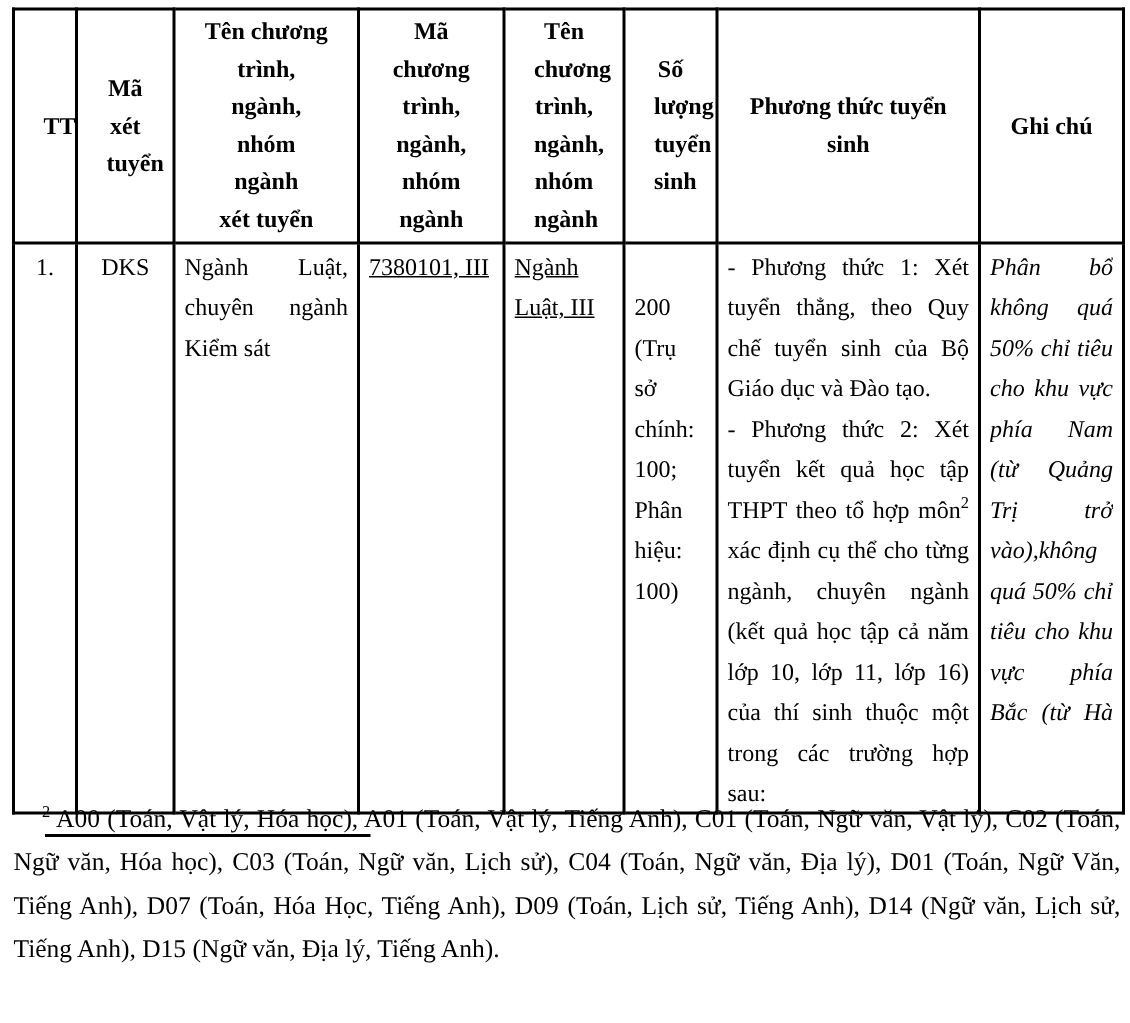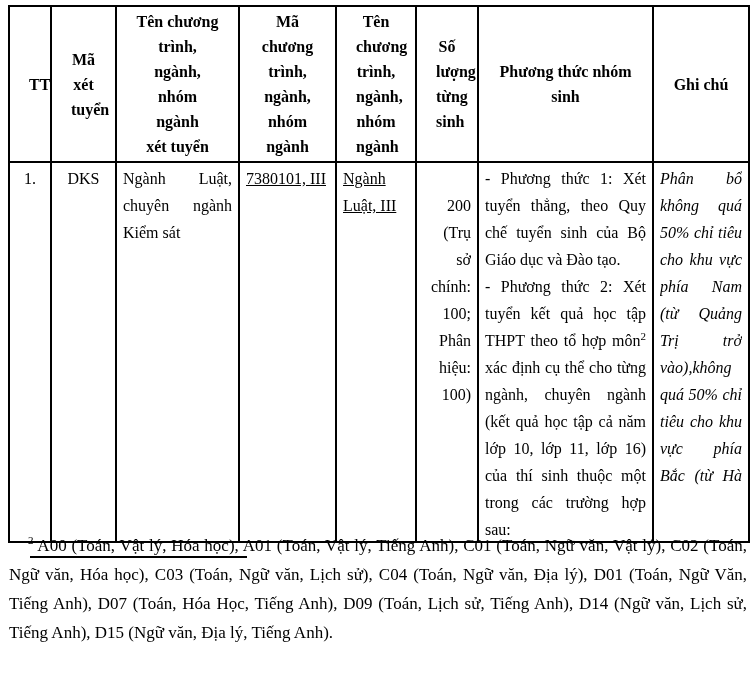--- a/index.html
+++ b/index.html
@@ -39,21 +39,21 @@
   .doc-table td {
     height: 380px;
     font-size: 16px;
     line-height: 27px;
     padding: 2px 6px;
   }
   .cb { max-height: 374px; overflow: hidden; }
   .cell-tt, .cell-ma-xet-tuyen { text-align: center; }
   .cell-ten-xet-tuyen { text-align: justify; }
   .cell-ma-ct, .cell-ten-ct { text-align: left; text-decoration: underline; }
-  .cell-so-luong { text-align: right; white-space: pre-line; padding: 2px 2px; }
+  .cell-so-luong { text-align: left; white-space: pre-line; padding: 2px 2px; }
   .cell-phuong-thuc { text-align: justify; padding: 2px 7px; }
   .cell-phuong-thuc .para { text-align: justify; }
   .cell-phuong-thuc .para.spread { text-align-last: justify; }
   .cell-ghi-chu { text-align: justify; text-align-last: justify; font-style: italic; }
   sup.fn-ref {
     font-size: 11px;
     vertical-align: super;
     line-height: 0;
   }
   .footnote-rule {
@@ -107,23 +107,23 @@
 nhóm
 ngành</th>
         <th>Tên
 chương
 trình,
 ngành,
 nhóm
 ngành</th>
         <th>Số
 lượng
-từng
+tuyển
 sinh</th>
-        <th>Phương thức nhóm
+        <th>Phương thức tuyển
 sinh</th>
         <th>Ghi chú</th>
       </tr>
     </thead>
     <tbody>
       <tr>
         <td class="cell-tt">
           <div class="cb">1.</div>
         </td>
         <td class="cell-ma-xet-tuyen">

